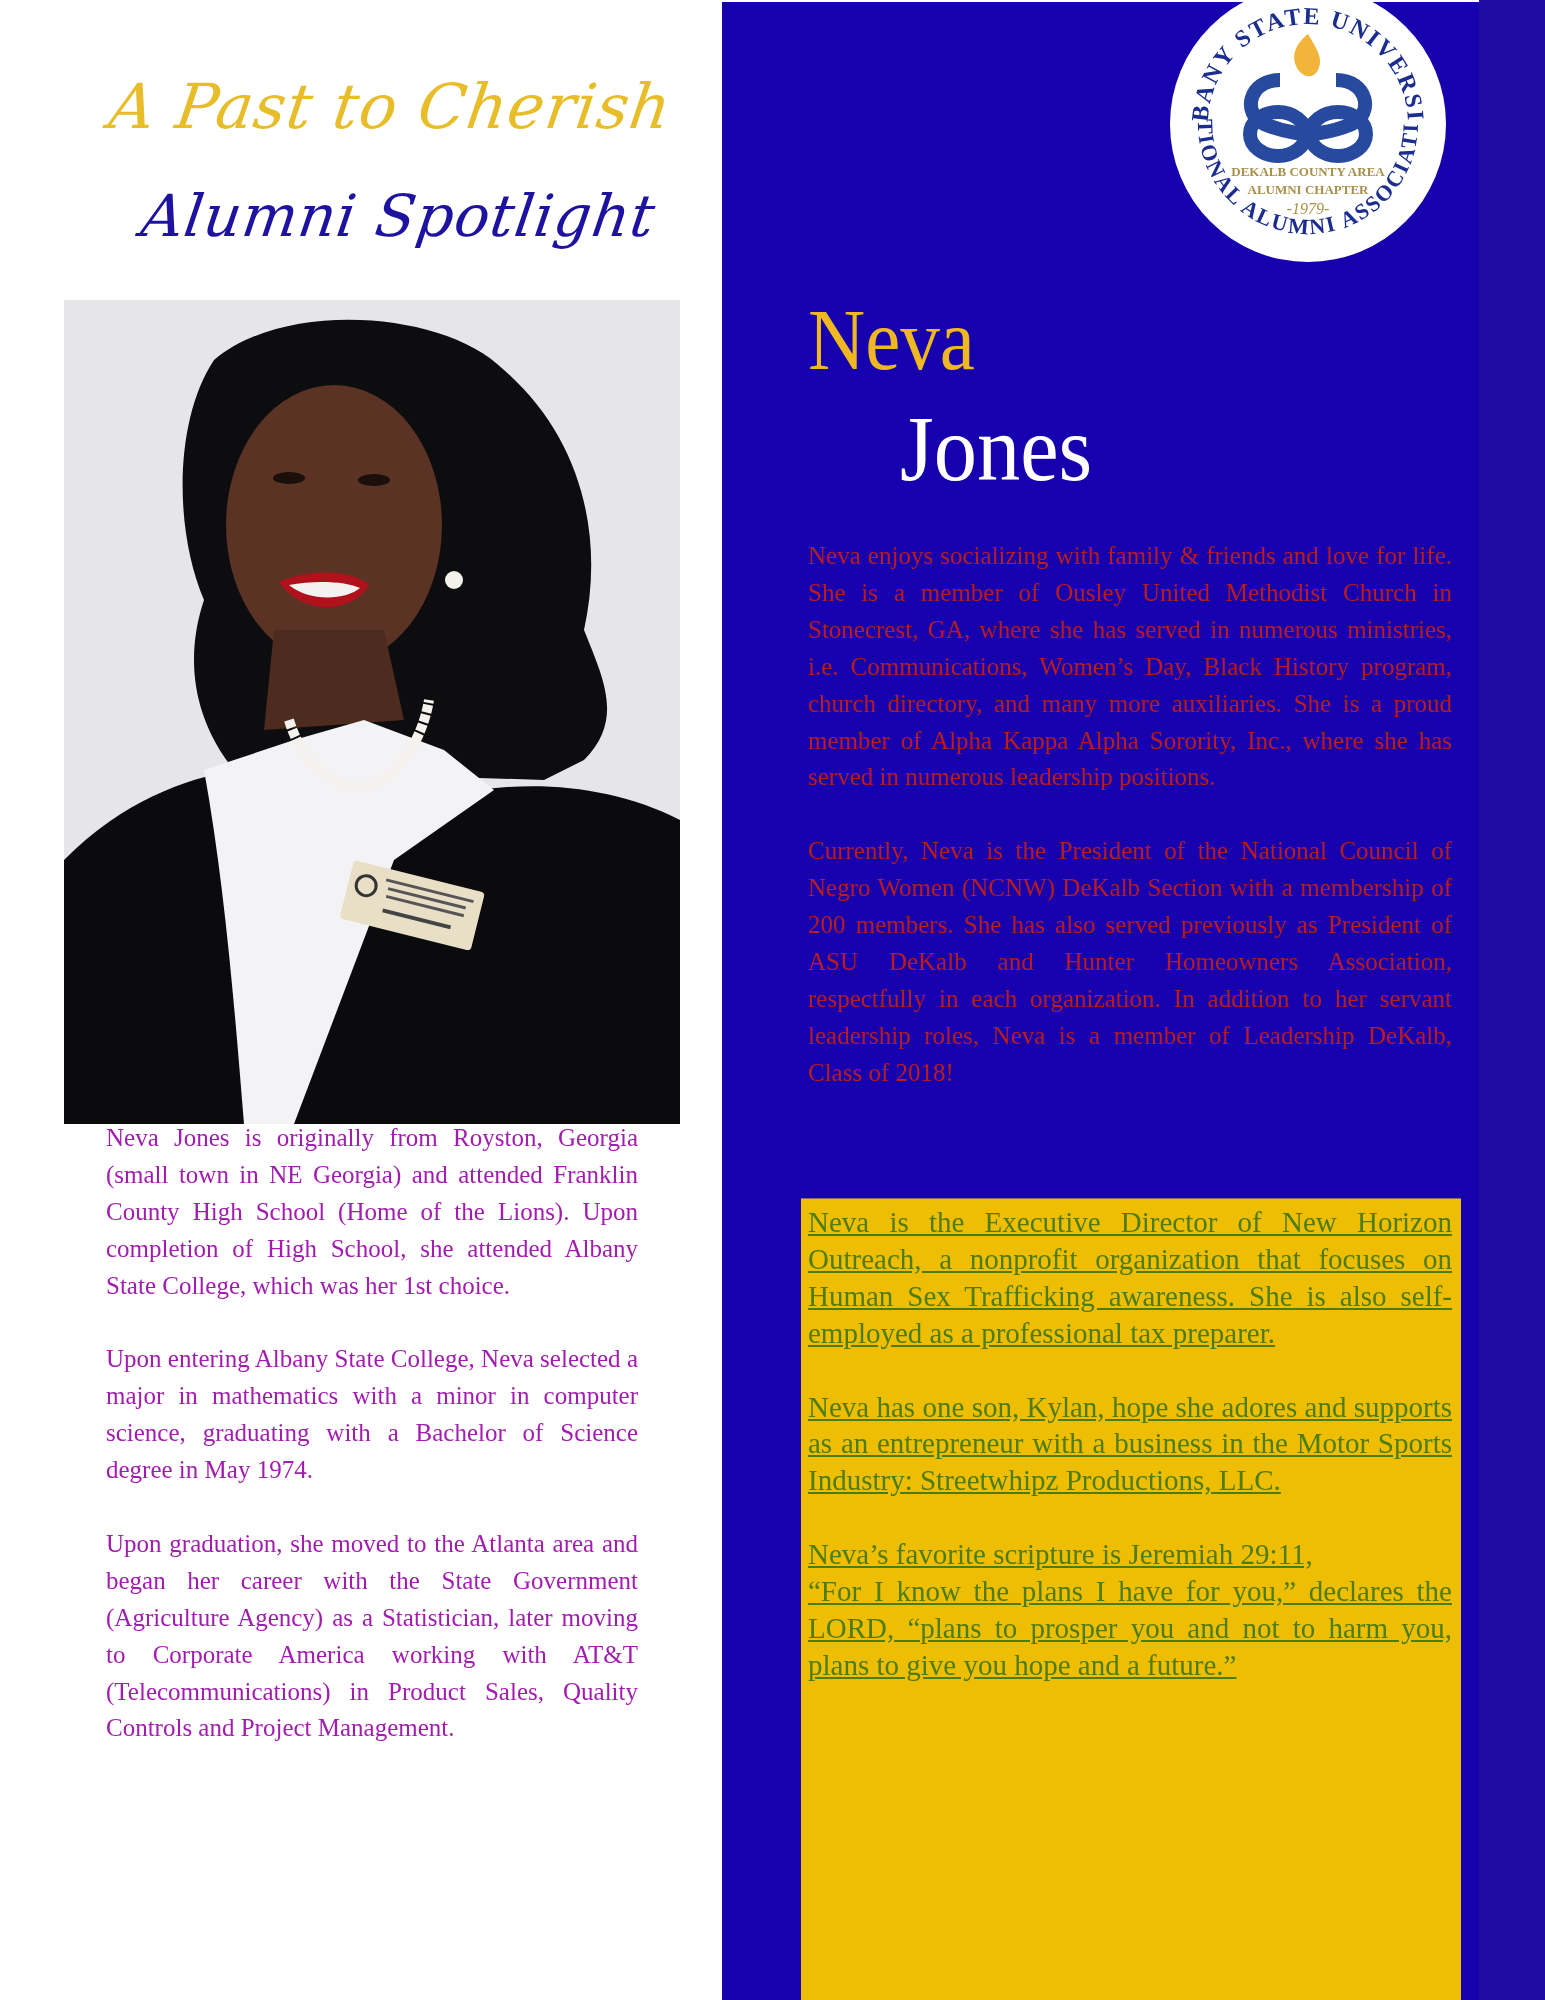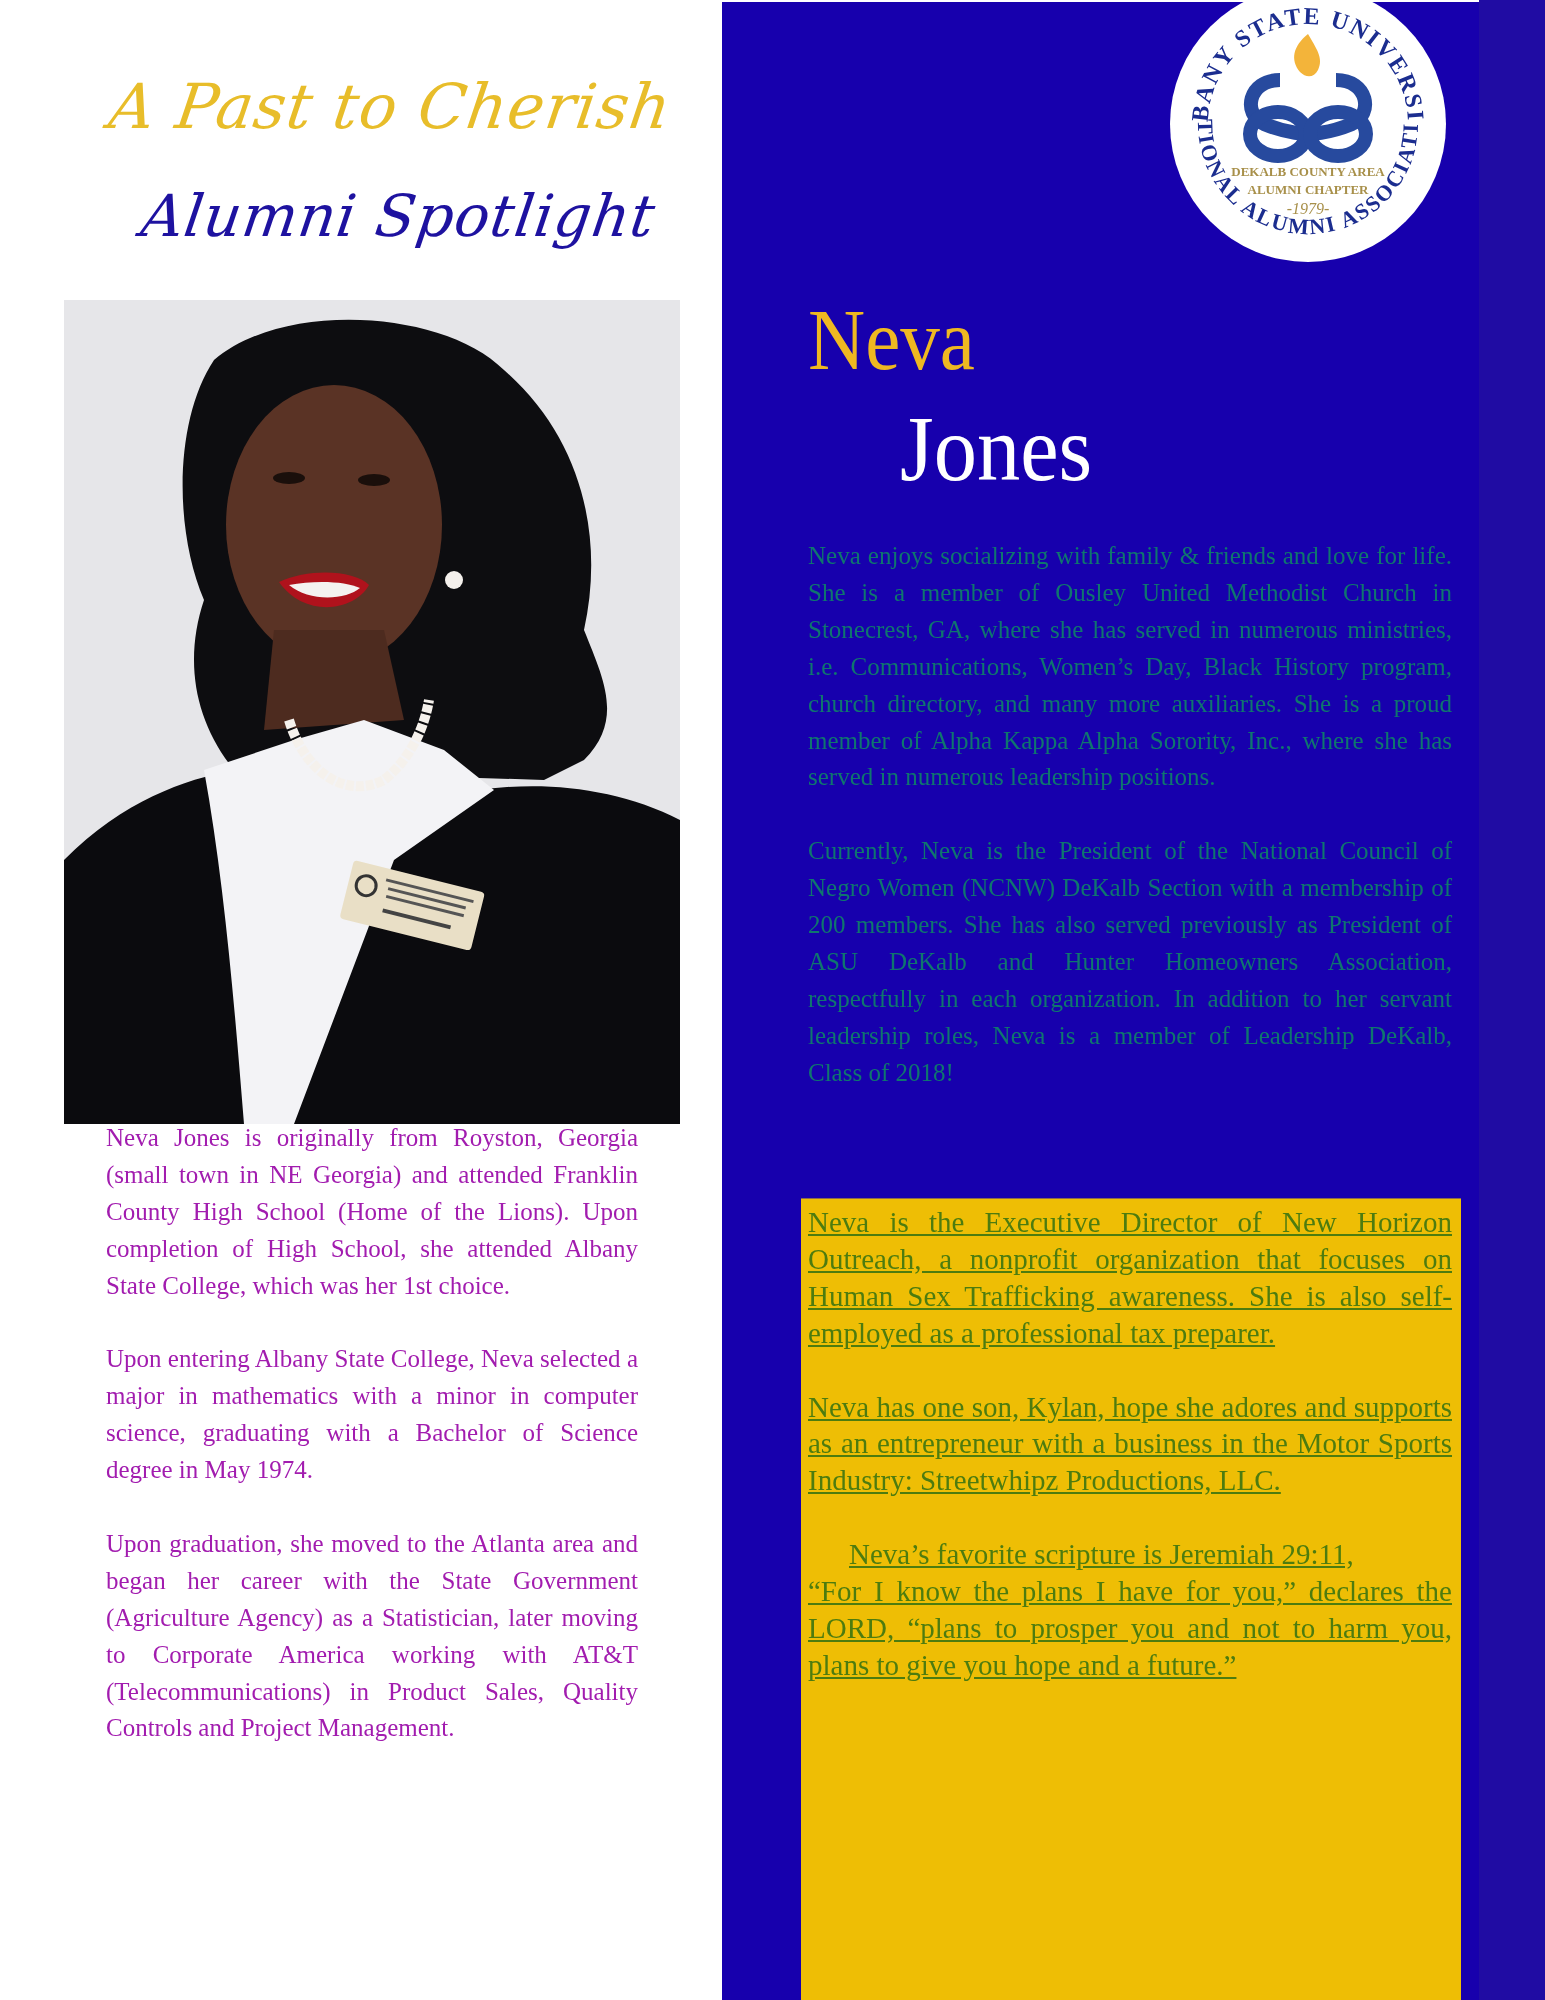--- a/index.html
+++ b/index.html
@@ -31,35 +31,35 @@
   .right-strip { position: absolute; left: 1479px; top: 0; width: 66px; height: 2000px; background: #200ca3; }
   .top-line { position: absolute; left: 722px; top: 0; width: 757px; height: 2px; background: #ffffff; }
 
   .logo { position: absolute; left: 1168px; top: -16px; width: 280px; height: 280px; }
 
   .name-first { position: absolute; left: 808px; top: 290px; font-size: 86px; color: #efb821; font-family: "Liberation Serif", serif; transform: scaleX(0.92); transform-origin: left; }
   .name-last { position: absolute; left: 900px; top: 394px; font-size: 94px; color: #ffffff; font-family: "Liberation Serif", serif; transform: scaleX(0.92); transform-origin: left; }
 
   .bio-right {
     position: absolute; left: 808px; top: 538px; width: 644px;
-    color: #0f766e; font-size: 25px; line-height: 36.9px; text-align: justify;
+    color: #b91c1c; font-size: 25px; line-height: 36.9px; text-align: justify;
   }
   .bio-right p { margin-bottom: 36.9px; }
 
   .yellow-box {
     position: absolute; left: 801px; top: 1198px; width: 660px; height: 802px;
     background: #eebe05; border-top: 1px solid #8a6a50;
   }
   .bio-yellow {
     position: absolute; left: 808px; top: 1204px; width: 644px;
     color: #4d7c0f; font-size: 29px; line-height: 36.9px; text-align: justify; text-decoration: underline;
   }
   .bio-yellow p { margin-bottom: 36.9px; }
   .bio-yellow p.tight { margin-bottom: 0; }
-  .bio-yellow p.last-left { text-align: left; margin-left: 41px; }
+  .bio-yellow p.last-left { text-align: left; }
 </style>
 </head>
 <body>
 
 <div class="left-col">
   <div class="script-title title-1">A Past to Cherish</div>
   <div class="script-title title-2">Alumni Spotlight</div>
 
   <div class="photo">
     <svg viewBox="0 0 616 824" preserveAspectRatio="none">

